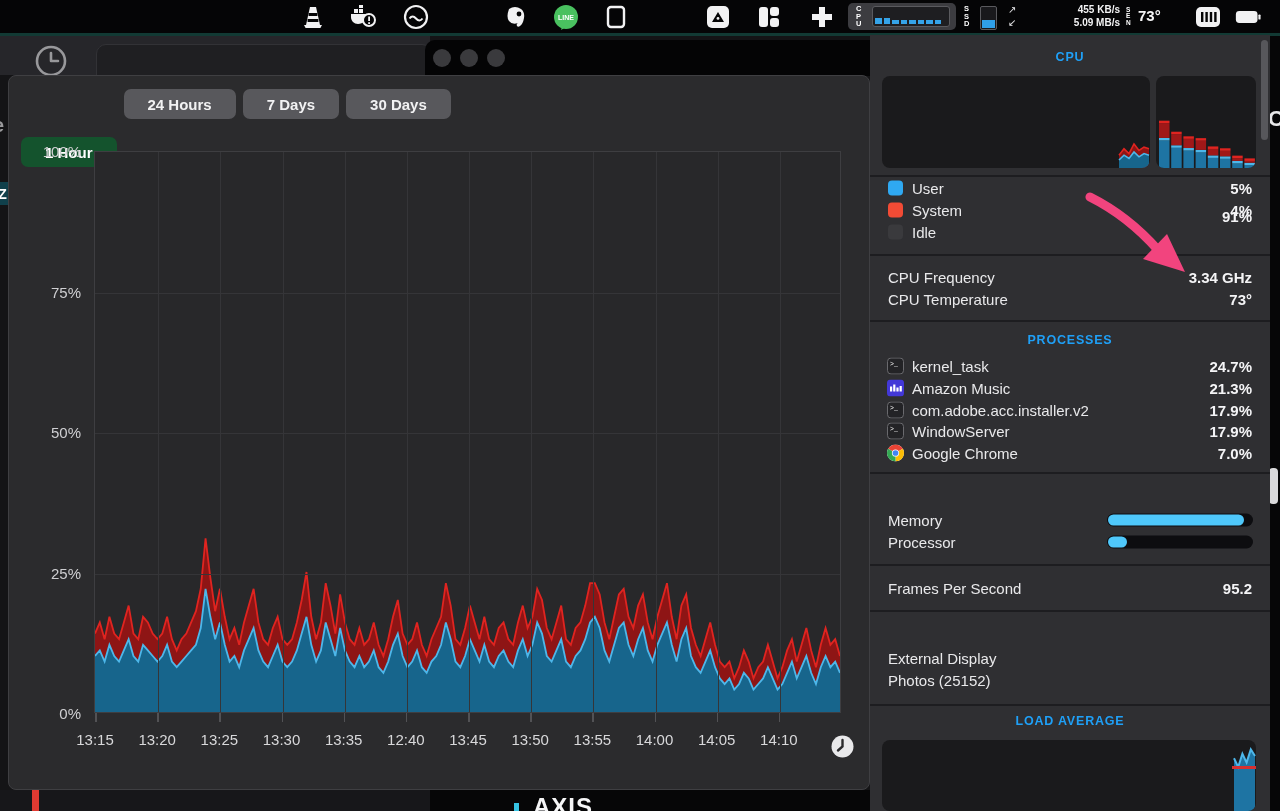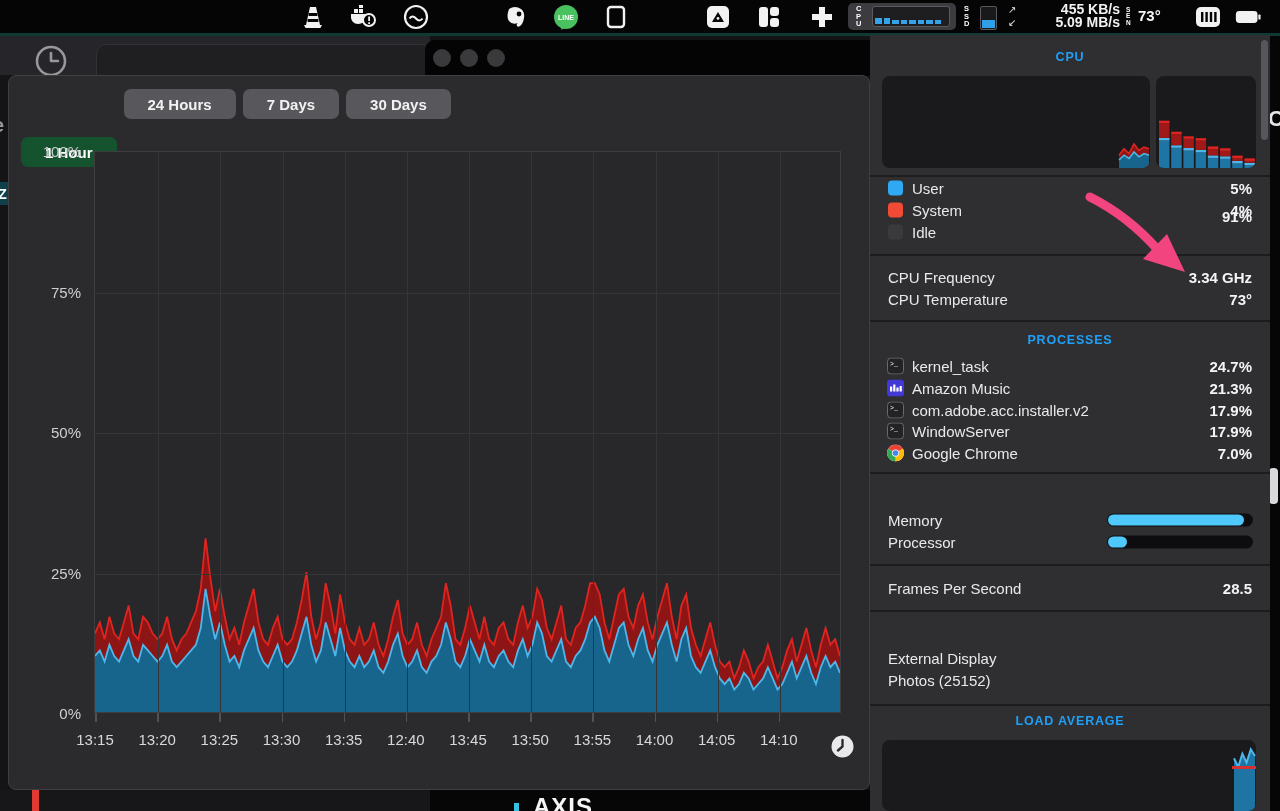--- a/index.html
+++ b/index.html
@@ -13,21 +13,21 @@
   .mb-icon{top:4px;width:26px;height:25px;color:#f2f2f3;display:flex;align-items:center;justify-content:center;}
   .vlabel{display:flex;flex-direction:column;justify-content:center;color:#fff;
           font-size:7.5px;font-weight:bold;line-height:7.5px;letter-spacing:0;}
   .cpu-widget{left:848px;top:3px;width:108px;height:27px;background:#3c3c40;border-radius:5px;}
   .cpu-graphbox{position:absolute;left:24px;top:3px;width:78px;height:21px;background:#1e1e21;
                 border:1px solid #5a5a5e;border-radius:3px;display:flex;align-items:flex-end;gap:2px;padding:0 2px 2px 2px;box-sizing:border-box;}
   .cpu-graphbox i{display:block;width:6.5px;background:#35a3e8;}
   .ssd-gauge{position:absolute;left:18px;top:3px;width:15px;height:22px;background:#19191c;
              border:1px solid #5a5a5e;border-radius:2px;}
   .ssd-fill{position:absolute;left:1px;right:1px;bottom:1px;height:8px;background:#2f9fe8;}
-  .net-text{font-size:14px;line-height:13px;color:#f2f2f3;text-align:right;font-weight:600;}
+  .net-text{font-size:10px;line-height:13px;color:#f2f2f3;text-align:right;font-weight:600;}
   .temp-text{font-size:15px;color:#f5f5f6;font-weight:600;}
 
   
   .bg-strip-topleft{left:0;top:36px;width:430px;height:39px;background:#26262a;}
   .bg-rounded-win{left:96px;top:44px;width:334px;height:31px;background:#1f1f22;
                   border:1px solid #323236;border-radius:10px 10px 0 0;}
   .clock-bg{left:34px;top:44px;width:34px;height:34px;}
   .black-titlebar{left:425px;top:40px;width:855px;height:36px;background:#040405;border-top-left-radius:10px;}
   .traffic{position:absolute;top:9px;width:18px;height:18px;border-radius:50%;background:#3a3a3d;}
   .right-strip{left:1270px;top:36px;width:10px;height:775px;background:#060607;}
@@ -368,21 +368,21 @@
     <div class="divider" style="top:285px"></div>
 
     <div class="sec-head" style="top:305px">PROCESSES</div>
     <div id="process-rows"></div>
     <div class="divider" style="top:437px"></div>
 
     <div id="gpu-rows"></div>
     <div class="divider" style="top:529px"></div>
 
     <div class="row-label" style="left:18px;top:553px">Frames Per Second</div>
-    <div class="row-value" style="top:553px">28.5</div>
+    <div class="row-value" style="top:553px">95.2</div>
     <div class="divider" style="top:575px"></div>
 
     <div class="row-label" style="left:18px;top:623px">External Display</div>
     <div class="row-label" style="left:18px;top:645px">Photos (25152)</div>
     <div class="divider" style="top:669px"></div>
 
     <div class="sec-head" style="top:686px">LOAD AVERAGE</div>
     <div class="gbox" style="left:12px;top:705px;width:374px;height:71px">
       <svg id="load-tail" width="374" height="71">
           <polygon points="352,71 352,18.199999999999996 356.2,27 360.4,13.799999999999997 364.6,22.599999999999994 368.8,9.399999999999991 373,15.999999999999993 373,71" fill="#1e74a3"></polygon>

